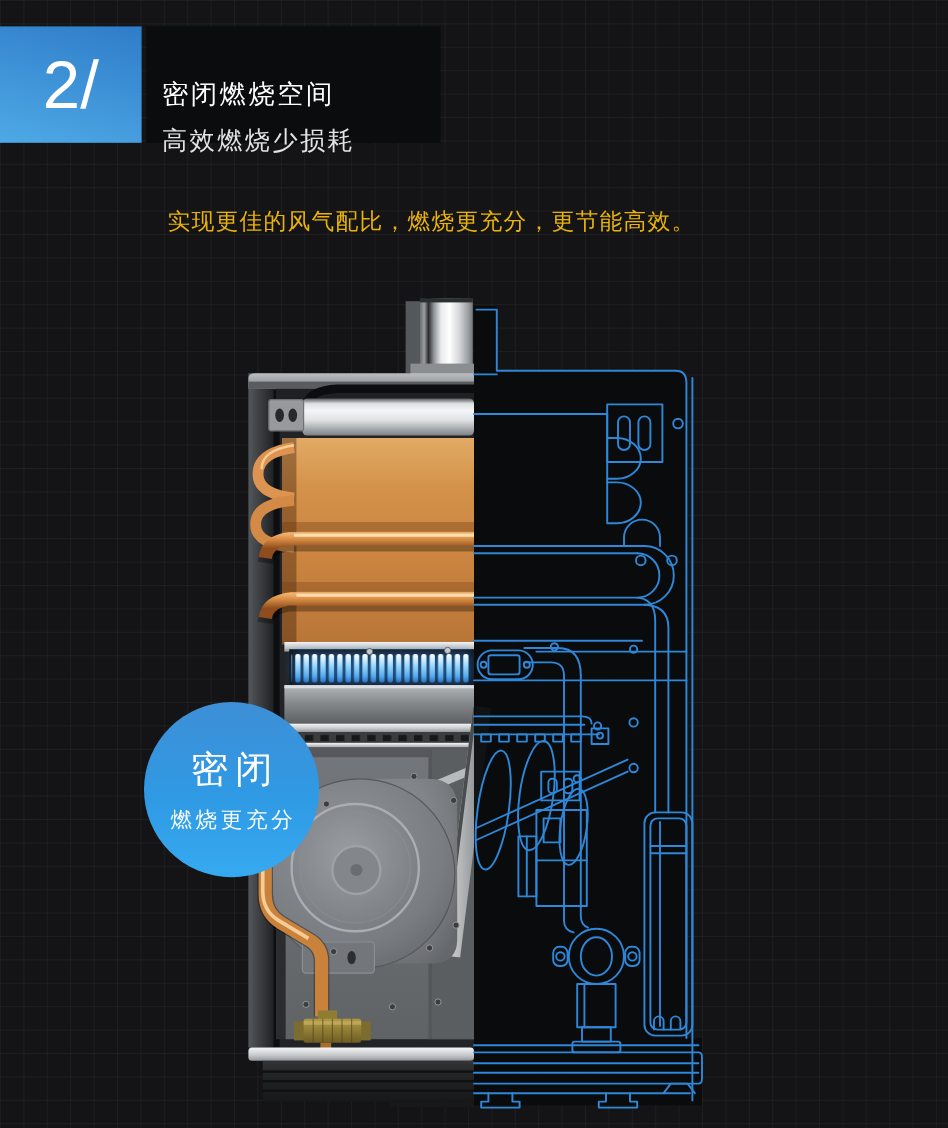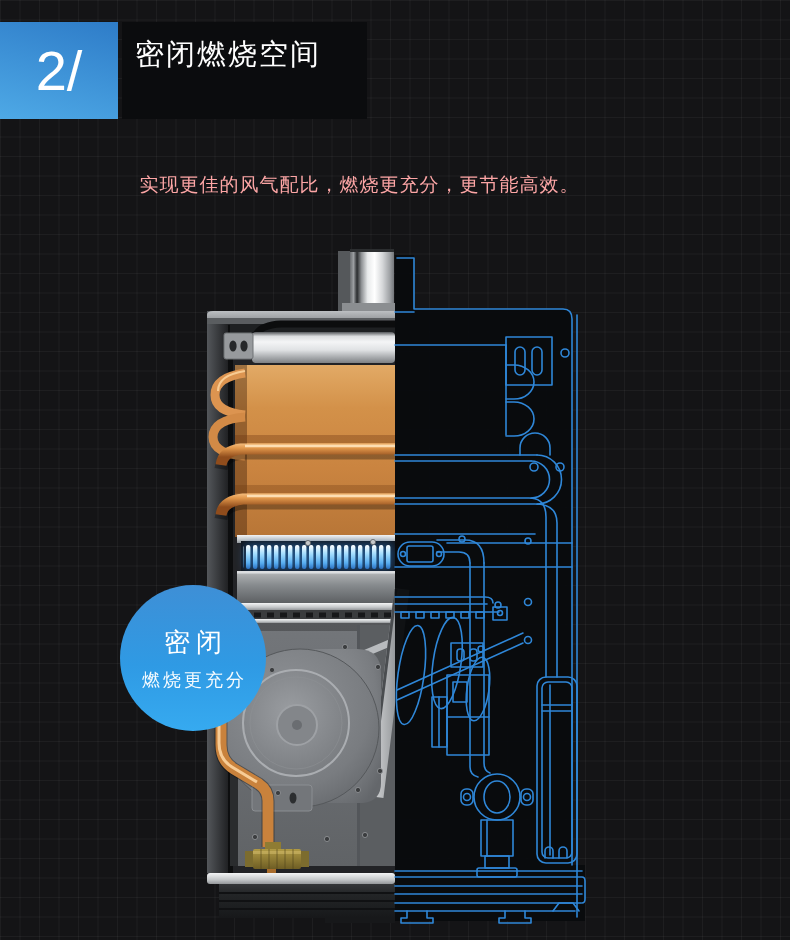--- a/index.html
+++ b/index.html
@@ -16,46 +16,47 @@
     position:absolute;left:0;top:22px;width:118px;height:97px;
     background:linear-gradient(195deg,var(--accent-start,#2e7cc8),var(--accent-end,#4ea9e6));
     display:flex;align-items:center;justify-content:center;
     color:#fff;font-size:56px;font-weight:300;line-height:1;
   }
   .title-box{
     position:absolute;left:122px;top:22px;width:245px;height:97px;
     background:var(--panel-bg,#0b0c0e);color:#fff;box-sizing:border-box;
     padding:13px 0 0 13px;
   }
-  .title{font-size:29px;letter-spacing:2px;font-weight:400;white-space:nowrap;}
+  .title{font-size:22px;letter-spacing:2px;font-weight:400;white-space:nowrap;margin-top:29px;}
   .subtitle{font-size:21px;letter-spacing:2px;color:#e2e3e4;margin-top:9px;font-weight:300;white-space:nowrap;}
   .desc{
     position:absolute;left:0;top:172px;width:719px;margin:0;text-align:center;
-    color:#fca5a5;font-size:19px;letter-spacing:1px;font-weight:300;
+    color:#eab308;font-size:19px;letter-spacing:1px;font-weight:300;
   }
   .illustration{position:absolute;left:0;top:0;width:790px;height:940px;}
   .heater-svg{position:absolute;left:95px;top:245px;width:500px;height:700px;}
   .badge{
     position:absolute;left:120px;top:585px;width:146px;height:146px;border-radius:50%;
     background:linear-gradient(180deg,var(--badge-start,#3e8fd6) 0%,#2f9ae4 55%,var(--badge-end,#36aaf0) 100%);
     display:flex;flex-direction:column;align-items:center;justify-content:center;color:#fff;
   }
-  .badge-title{font-size:26px;letter-spacing:6px;text-indent:6px;font-weight:300;}
+  .badge-title{font-size:31px;letter-spacing:6px;text-indent:6px;font-weight:300;}
   .badge-sub{font-size:18px;letter-spacing:3px;text-indent:3px;margin-top:8px;font-weight:300;color:rgba(255,255,255,.96);}
   .bp{fill:none;stroke:var(--blueprint,#2f87d8);stroke-width:1.6;stroke-linecap:round;stroke-linejoin:round;}
 </style>
 </head>
 <body>
 
 <header>
   <div class="num-box">
     <span>2/</span>
   </div>
   <div class="title-box">
     <div class="title">密闭燃烧空间</div>
+    <div class="subtitle">高效燃烧少损耗</div>
   </div>
 </header>
 
 <p class="desc">实现更佳的风气配比，燃烧更充分，更节能高效。</p>
 
 <div class="illustration">
   <svg class="heater-svg" viewBox="0 0 500 700" xmlns="http://www.w3.org/2000/svg">
     <defs>
       <linearGradient id="gWall" x1="0" y1="0" x2="1" y2="0">
         <stop offset="0" stop-color="#54575b"></stop>

